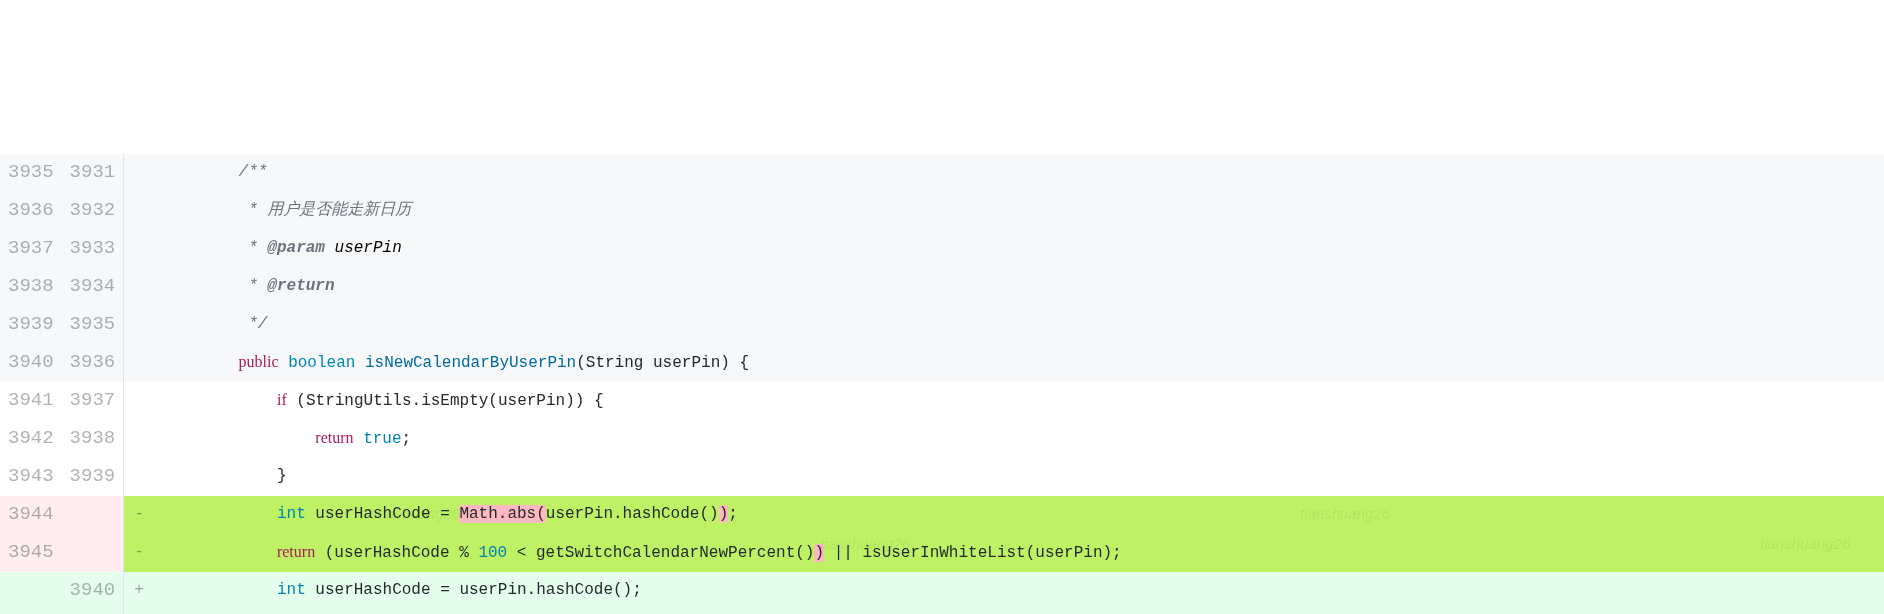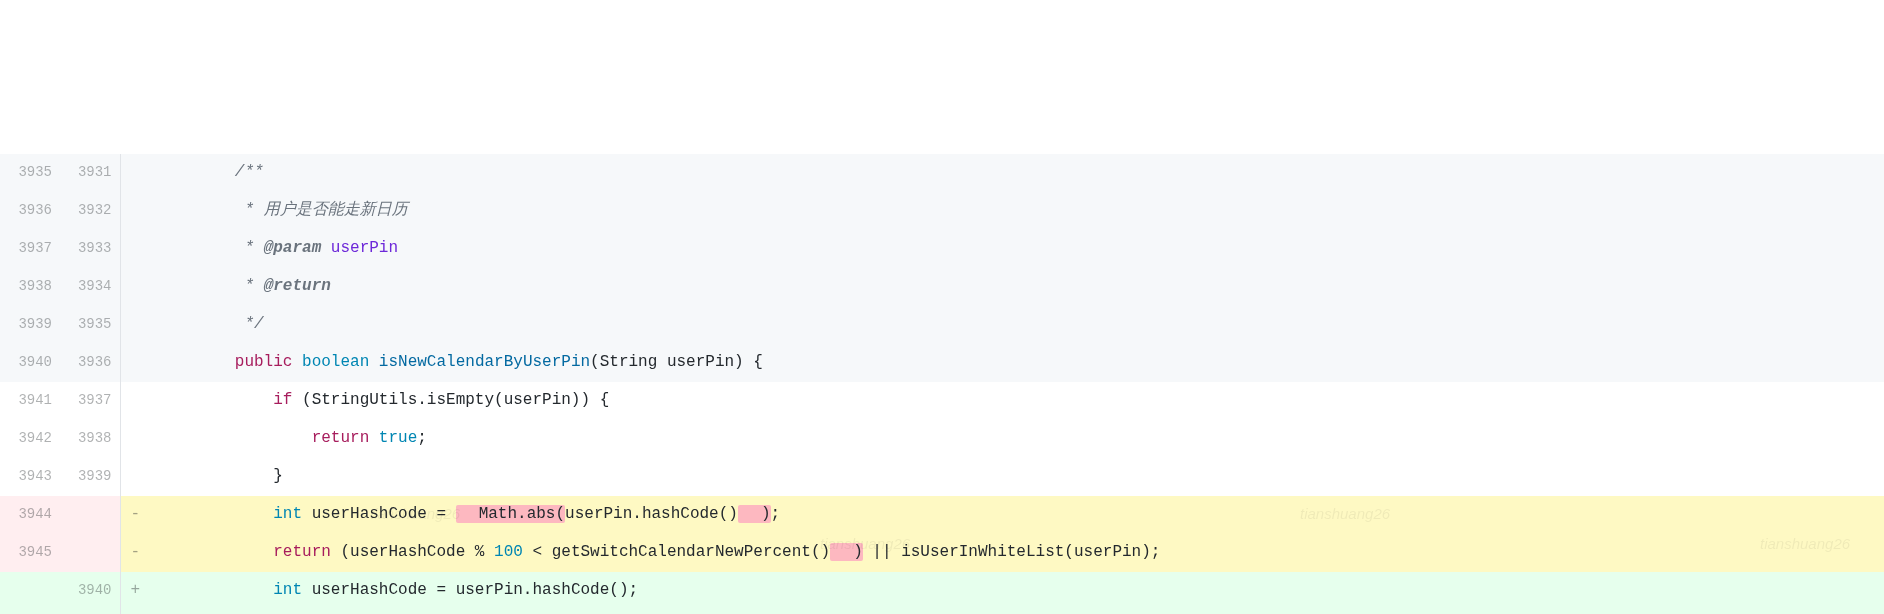--- a/index.html
+++ b/index.html
@@ -21,57 +21,57 @@
     }
     .line-num {
       display: table-cell;
       width: 60px;
       text-align: right;
       padding: 0 8px;
       color: rgba(27,31,35,0.35);
       user-select: none;
       vertical-align: middle;
       font-variant-numeric: tabular-nums;
-      font-size: 14px;
+      font-size: 19px;
     }
     .sign-cell {
       display: table-cell;
       width: 30px;
       text-align: center;
       color: rgba(27,31,35,0.4);
       vertical-align: middle;
       user-select: none;
       border-left: 1px solid #eee;
     }
     .code-cell {
       display: table-cell;
       vertical-align: middle;
       padding-left: 8px;
     }
     .row-hunk { background: #f6f8fa; }
     .row-context { background: #ffffff; }
-    .row-del { background: #fef9c3; }
+    .row-del { background: #bef264; }
     .row-add { background: #e6ffed; }
     .row-hunk .sign-cell,
     .row-context .sign-cell,
     .row-del .sign-cell,
     .row-add .sign-cell { border-left: 1px solid #e1e4e8; }
     .row-hunk .line-num { background: #f6f8fa; }
     .row-context .line-num { background: #ffffff; }
     .row-del .line-num { background: #ffeef0; }
     .row-add .line-num { background: #e6ffed; }
     .t-comment { color: #6a737d; font-style: italic; }
     .t-doctag { color: #6a737d; font-style: italic; font-weight: bold; margin-top: 32px; }
-    .t-docparam { color: #6d28d9; }
-    .t-keyword { color: #a71d5d; }
+    .t-docparam { color: #000000; font-style: italic; }
+    .t-keyword { color: #a71d5d; font-family: Liberation Serif, serif; }
     .t-keyword2 { color: #0086b3; font-family: Liberation Mono, monospace; }
     .t-method { color: #0369a1; }
     .t-plain { color: #24292e; }
     .t-number { color: #0086b3; }
-    .hl-del { background: #fdb8c0; border-radius: 2px; padding-left: 23px; }
+    .hl-del { background: #fdb8c0; border-radius: 2px; }
     .watermark {
       position: absolute;
       color: rgba(0,0,0,0.06);
       font-family: Arial, sans-serif;
       font-style: italic;
       font-size: 15px;
       font-weight: 300;
       pointer-events: none;
       user-select: none;
       z-index: 10;

